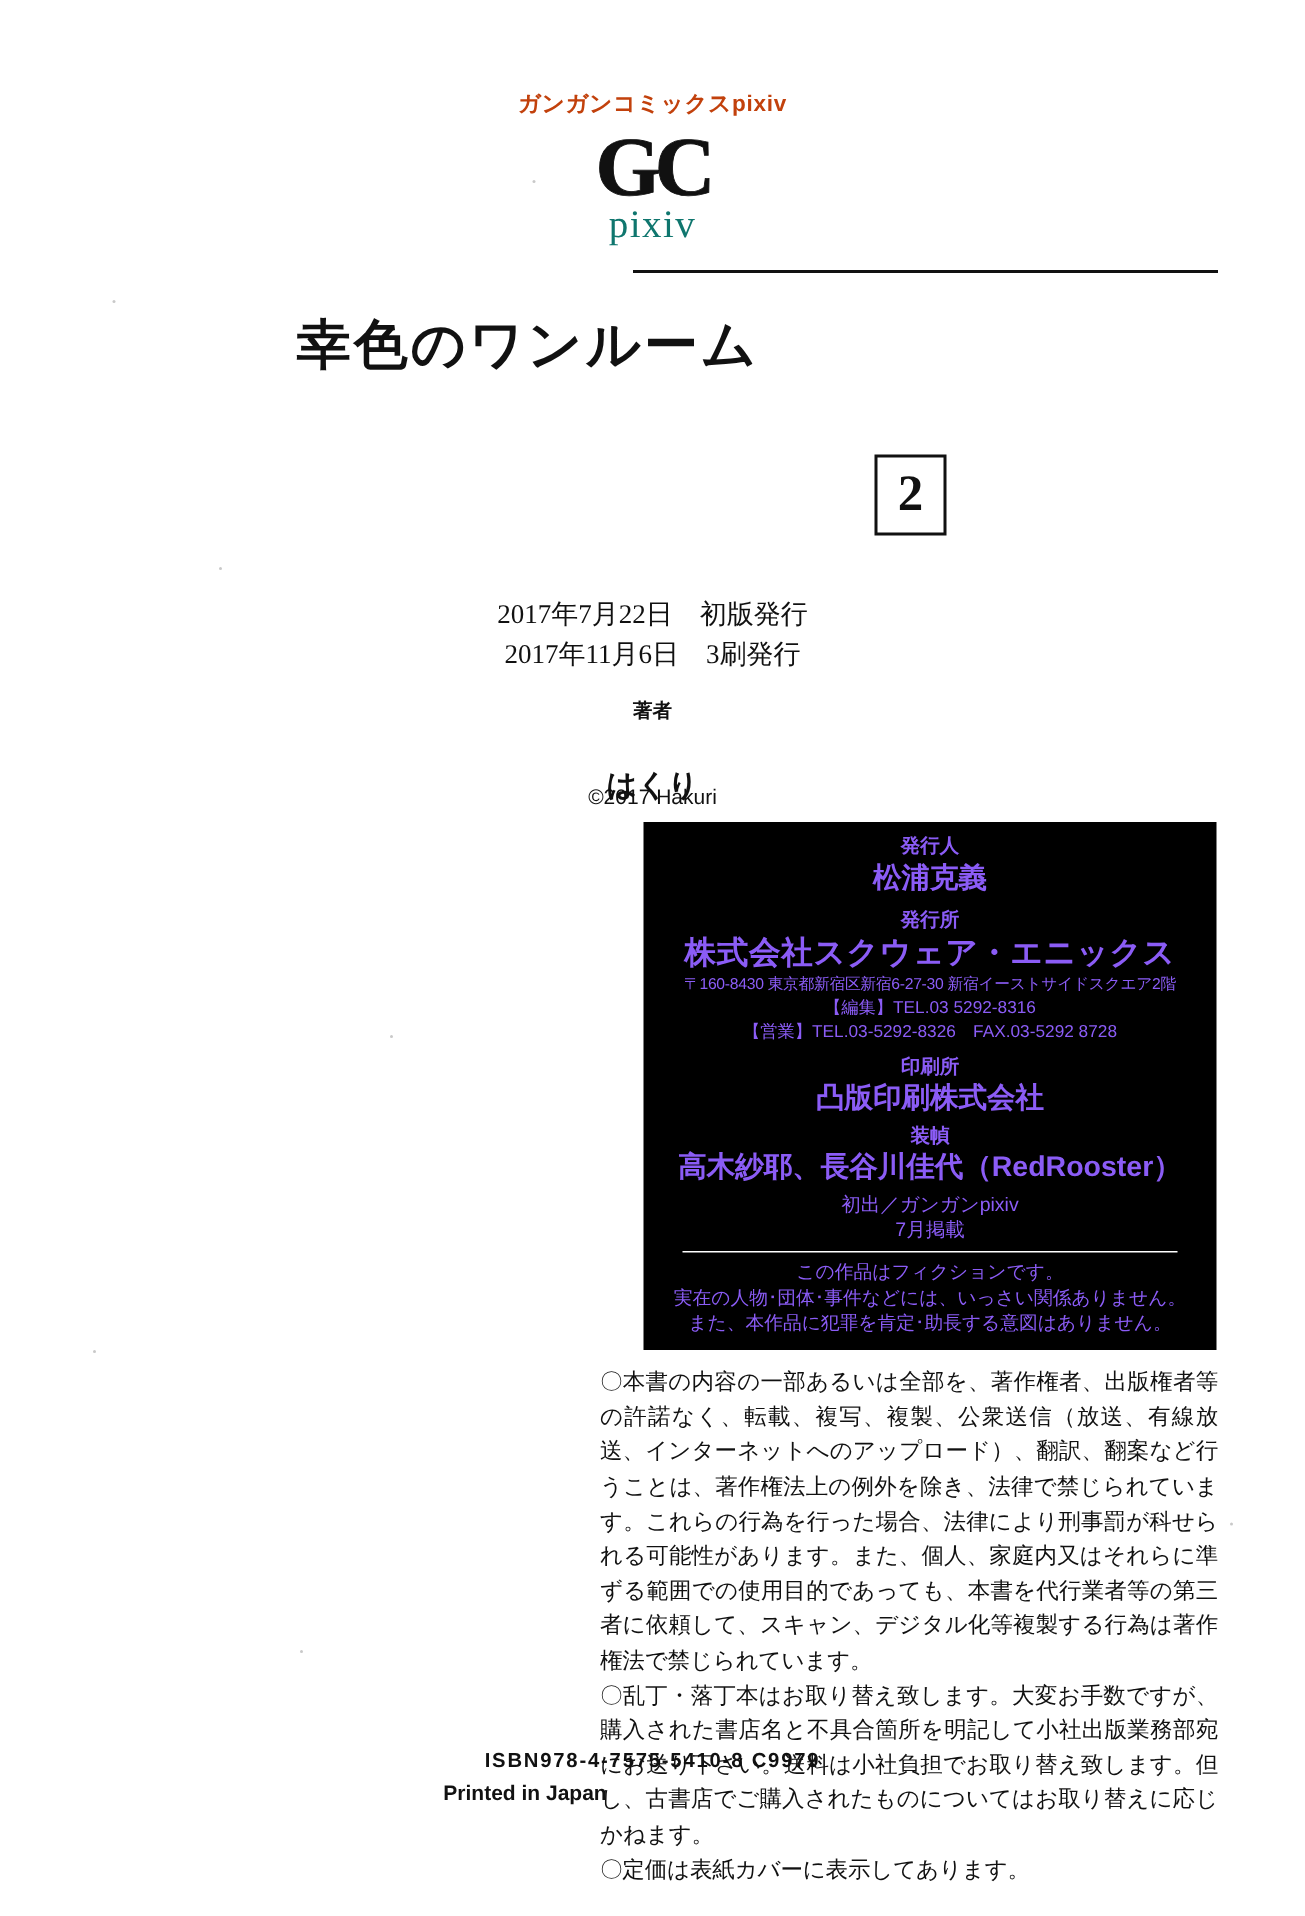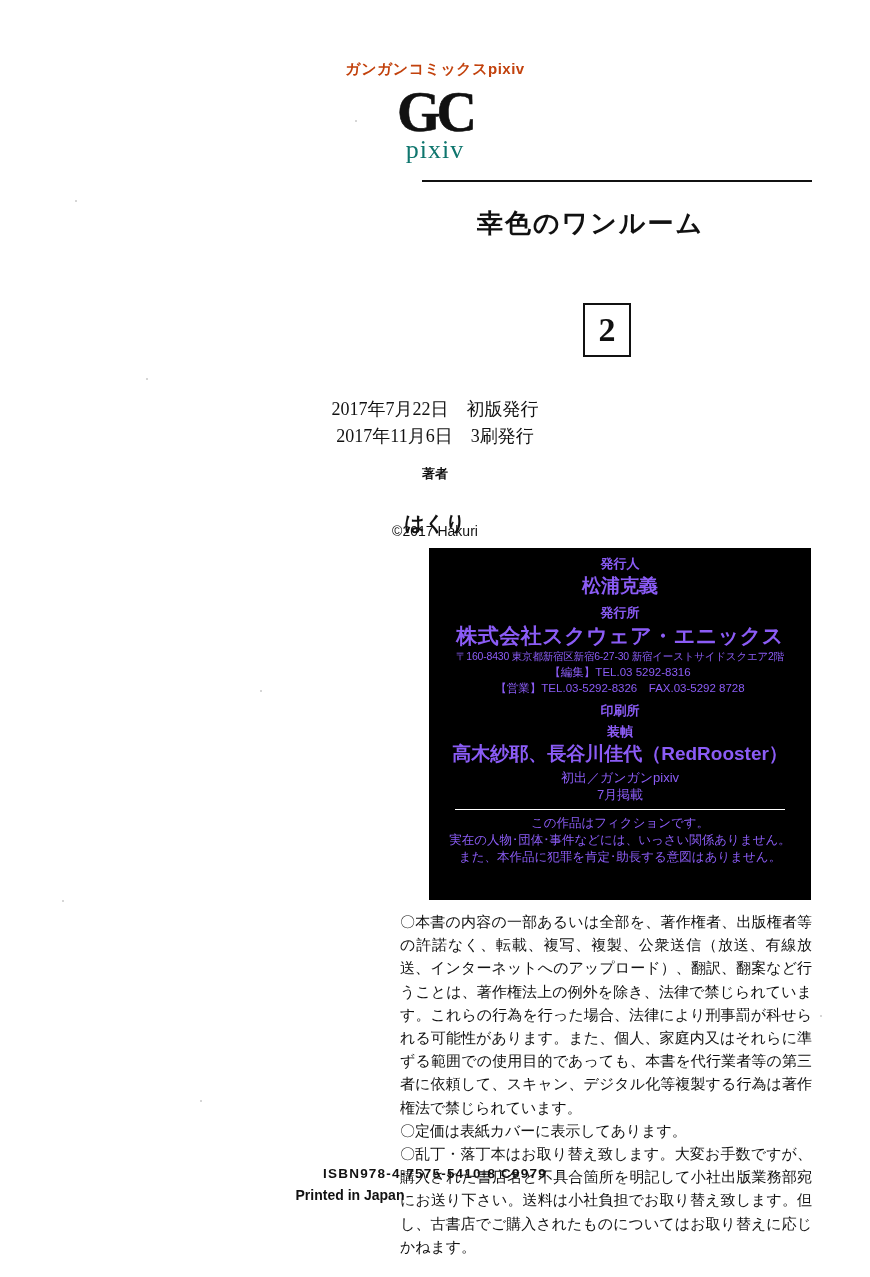--- a/index.html
+++ b/index.html
@@ -64,24 +64,24 @@
     height: 2px;
     background: #111;
   }
 
   
   .title {
     position: absolute;
     top: 206px;
     left: 0;
     width: 704px;
-    text-align: right;
-    font-family: "Liberation Sans", sans-serif;
-    font-weight: bold;
-    font-size: 26px;
+    text-align: center;
+    font-family: "Liberation Sans", sans-serif;
+    font-weight: bold;
+    font-size: 36px;
     letter-spacing: 2px;
   }
 
   .volume-box {
     position: absolute;
     top: 303px;
     left: 583px;
     width: 48px;
     height: 54px;
     border: 2px solid #111;
@@ -280,34 +280,35 @@
     <div class="c-label">発行人</div>
     <div class="c-name">松浦克義</div>
     <div class="sp6"></div>
     <div class="c-label">発行所</div>
     <div class="c-name-big">株式会社スクウェア・エニックス</div>
     <div class="c-addr">〒160-8430 東京都新宿区新宿6-27-30 新宿イーストサイドスクエア2階</div>
     <div class="c-tel">【編集】TEL.03 5292-8316</div>
     <div class="c-tel">【営業】TEL.03-5292-8326　FAX.03-5292 8728</div>
     <div class="sp6"></div>
     <div class="c-label">印刷所</div>
+    <div class="c-name">凸版印刷株式会社</div>
     <div class="sp3"></div>
     <div class="c-label">装幀</div>
     <div class="c-name">高木紗耶、長谷川佳代（RedRooster）</div>
     <div class="sp3"></div>
     <div class="c-source">初出／ガンガンpixiv</div>
     <div class="c-source">7月掲載</div>
     <div class="c-hr"></div>
     <div class="c-disclaimer">この作品はフィクションです。</div>
     <div class="c-disclaimer">実在の人物･団体･事件などには、いっさい関係ありません。</div>
     <div class="c-disclaimer">また、本作品に犯罪を肯定･助長する意図はありません。</div>
   </div>
 
   <div class="legal">
     <p>〇本書の内容の一部あるいは全部を、著作権者、出版権者等の許諾なく、転載、複写、複製、公衆送信（放送、有線放送、インターネットへのアップロード）、翻訳、翻案など行うことは、著作権法上の例外を除き、法律で禁じられています。これらの行為を行った場合、法律により刑事罰が科せられる可能性があります。また、個人、家庭内又はそれらに準ずる範囲での使用目的であっても、本書を代行業者等の第三者に依頼して、スキャン、デジタル化等複製する行為は著作権法で禁じられています。</p>
+    <p>〇乱丁・落丁本はお取り替え致します。大変お手数ですが、購入された書店名と不具合箇所を明記して小社出版業務部宛にお送り下さい。送料は小社負担でお取り替え致します。但し、古書店でご購入されたものについてはお取り替えに応じかねます。</p>
     <p>〇定価は表紙カバーに表示してあります。</p>
-    <p>〇乱丁・落丁本はお取り替え致します。大変お手数ですが、購入された書店名と不具合箇所を明記して小社出版業務部宛にお送り下さい。送料は小社負担でお取り替え致します。但し、古書店でご購入されたものについてはお取り替えに応じかねます。</p>
   </div>
 
   <div class="isbn">ISBN978-4-7575-5410-8  C9979</div>
   <div class="printed">Printed in Japan</div>
 
 </div>
 
 </body></html>

